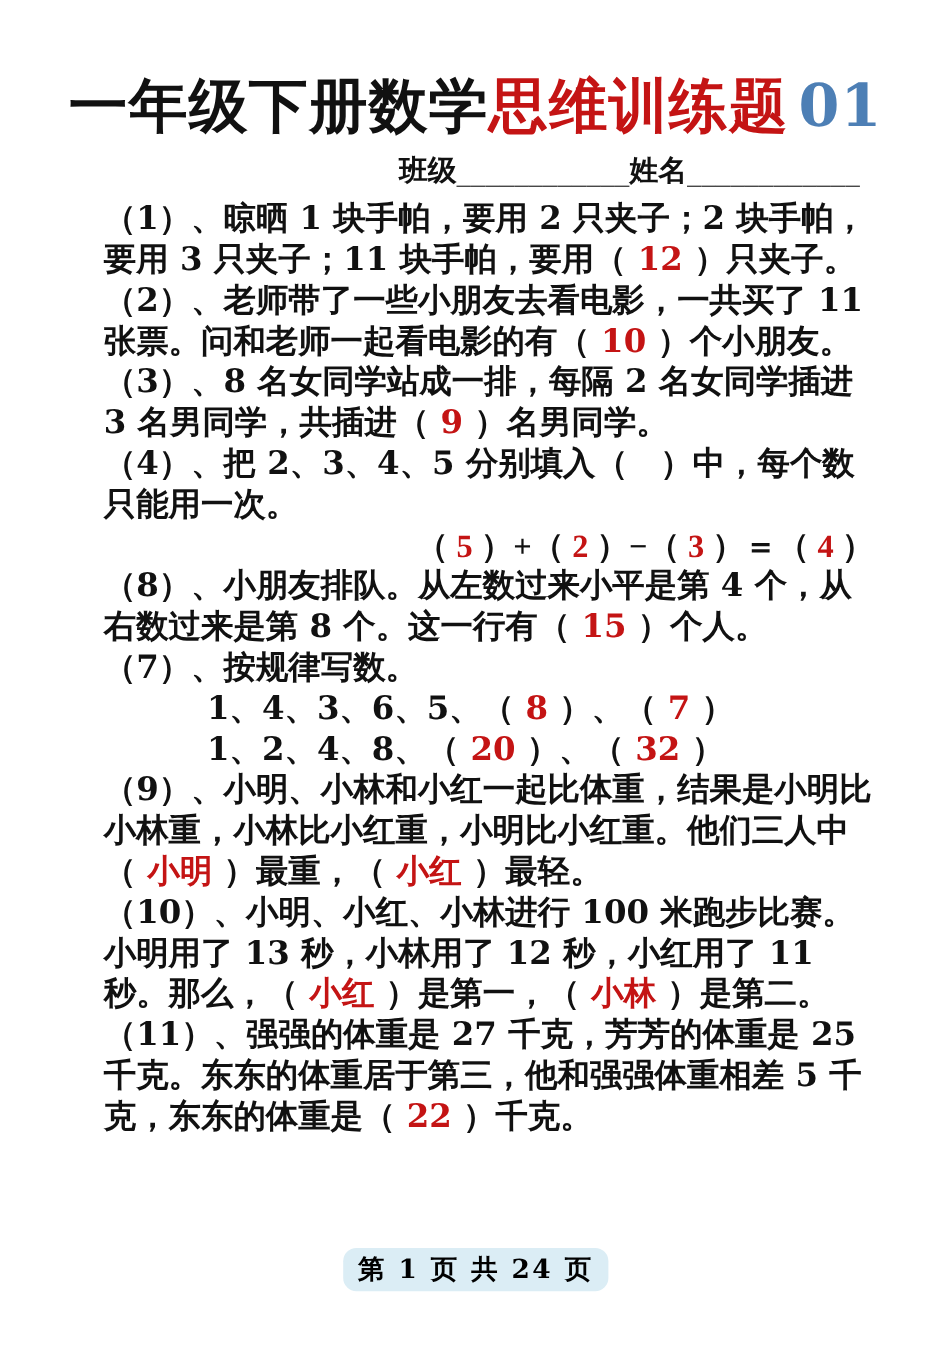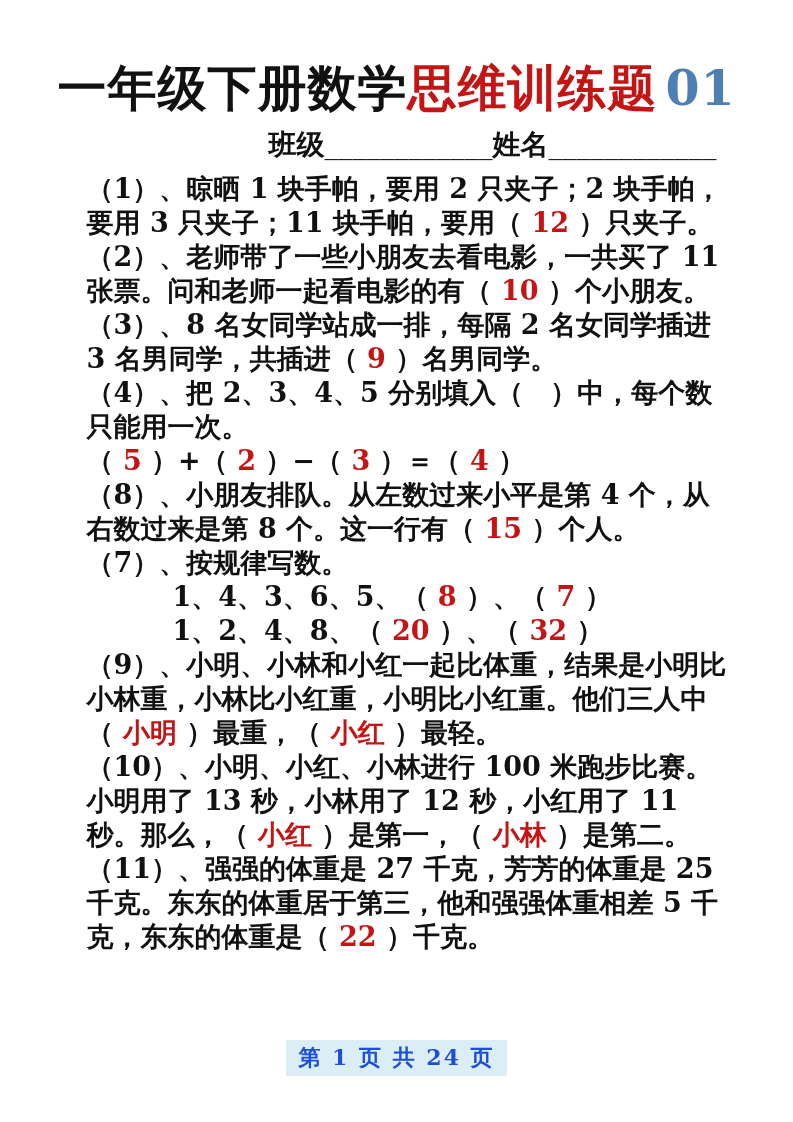--- a/index.html
+++ b/index.html
@@ -25,58 +25,59 @@
     font-weight: 900;
     letter-spacing: 1px;
     line-height: 1.1;
     white-space: nowrap;
   }
   .title .t-red { color: var(--red, #c41414); }
   .title .t-blue { color: var(--blue, #4d7fb5); padding-left: 8px; }
   .id-line {
     padding: 10px 58px 0 16px;
     text-align: right;
-    font-size: 28px;
+    font-size: 24px;
     font-weight: 700;
     white-space: nowrap;
   }
   .id-line .blank {
     font-weight: 400;
     letter-spacing: 0;
   }
   .questions {
     padding: 8px 46px 0 44px;
     margin-left: 24px;
   }
   p.q {
     margin: 0;
     font-size: 27px;
     line-height: 34px;
     font-weight: 600;
     text-align: left;
     word-break: break-all;
   }
-  p.q.centered { text-align: left; }
+  p.q.centered { text-align: right; font-family: Liberation Serif, serif; }
   p.q.indented { padding-left: 86px; }
   p.q .answer { color: var(--red, #c41414); font-weight: 700; }
   .footer {
     position: absolute;
     left: 0;
     right: 0;
     bottom: 46px;
     text-align: center;
   }
   .footer-badge {
     display: inline-block;
     background: var(--footer-bg, #dbedf5);
-    color: #1d4ed8;
+    color: #000000;
     font-size: 22px;
     font-weight: 700;
     padding: 3px 12px;
     letter-spacing: 2px;
+    border-radius: 11px;
   }
 </style>
 </head>
 <body>
 
 <div class="page">
 
   <h1 class="title">
     <span class="t-black">一年级下册数学</span><span class="t-red">思维训练题</span><span class="t-blue">01</span>
   </h1>

